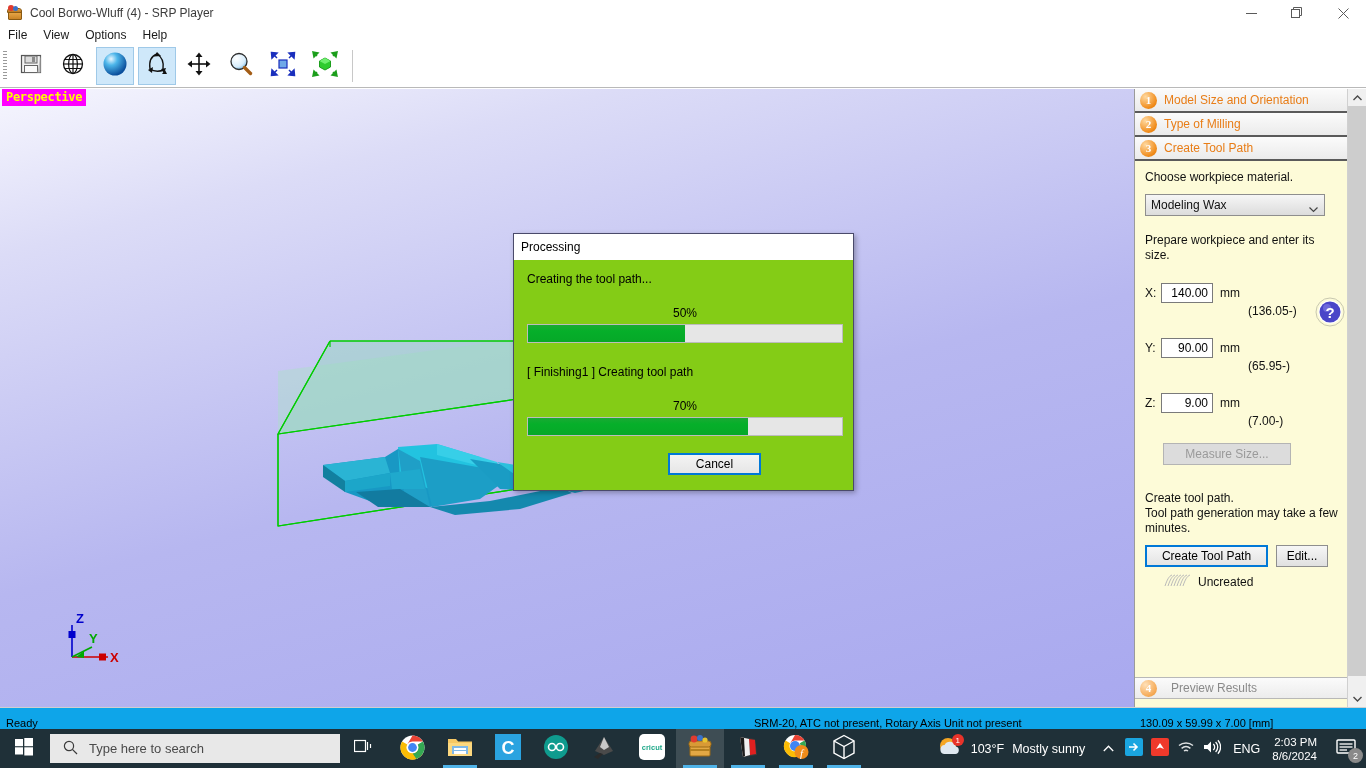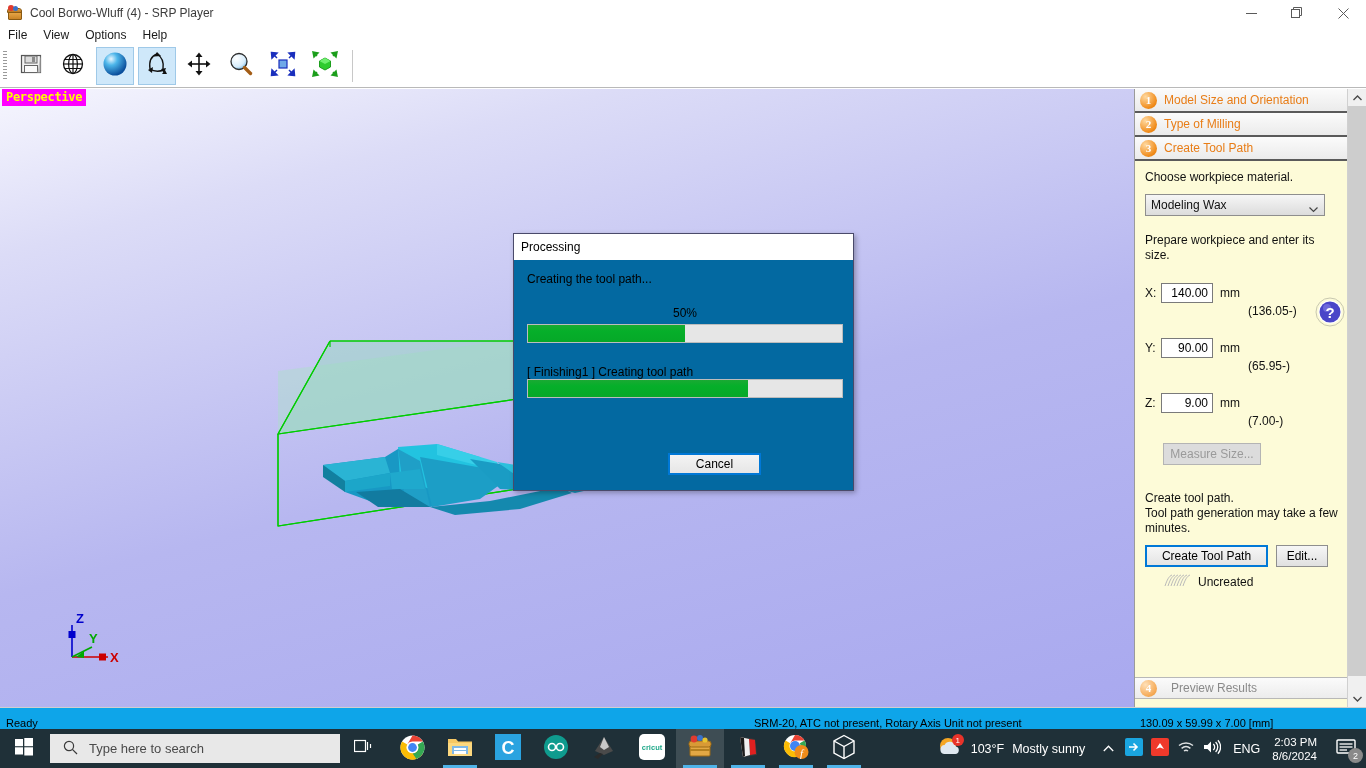--- a/index.html
+++ b/index.html
@@ -92,21 +92,21 @@
     background: #ff00ff; color: #ffff00;
     font-family: "DejaVu Sans Mono", monospace;
     font-size: 12px; font-weight: bold;
     padding: 1px 4px 2px 4px; letter-spacing: -0.3px;
   }
   .axis-gizmo { position: absolute; left: 60px; top: 618px; width: 70px; height: 60px; }
 
   
   .dialog {
     position: absolute; left: 513px; top: 233px; width: 341px; height: 258px;
-    background: #0369a1;
+    background: #84cc16;
     border: 1px solid #4a4a6a;
     box-shadow: 2px 2px 5px rgba(0,0,0,0.28);
   }
   .dialog-title {
     height: 26px; background: #ffffff;
     display: flex; align-items: center; padding-left: 7px;
     font-size: 12px; color: #000;
   }
   .dialog-body { padding: 10px 13px 0 13px; position: relative; height: 231px; }
   .dlg-label { font-size: 12px; color: #000; margin-top: 2px; }
@@ -167,21 +167,21 @@
   .size-axis { width: 16px; font-size: 12px; color: #111; }
   .num-input {
     width: 52px; height: 20px; background: #fff; border: 1px solid #7a7a7a;
     text-align: center; padding-right: 4px; font-size: 12px; color: #000;
     display: flex; align-items: center; justify-content: flex-end;
   }
   .unit { font-size: 12px; color: #111; margin-left: 7px; }
   .paren { font-size: 12px; color: #111; margin-left: 8px; margin-top: 36px; }
   .measure-btn {
     margin-top: 15px; margin-left: 18px;
-    width: 98px; height: 22px;
+    width: 128px; height: 22px;
     background: #dcdcdc; border: 1px solid #b4b4b4;
     display: flex; align-items: center; justify-content: center;
     font-size: 12px; color: #9a9a9a;
   }
   .btn-row { display: flex; margin-top: 9px; align-items: center; }
   .ctp-btn {
     width: 123px; height: 22px; background: linear-gradient(#f6f6f6, #e4e4e4);
     border: 2px solid #0078d7;
     display: flex; align-items: center; justify-content: center;
     font-size: 12px; color: #000;
@@ -497,20 +497,21 @@
       <span>Processing</span>
     </div>
     <div class="dialog-body">
       <div class="dlg-label">Creating the tool path...</div>
       <div class="pct">50%</div>
       <div class="pbar">
         <div class="pbar-fill" id="bar1" style="width: 50%;"></div>
       </div>
 
       <div class="dlg-label" style="margin-top:22px;">[ Finishing1 ] Creating tool path</div>
+      <div class="pct">70%</div>
       <div class="pbar">
         <div class="pbar-fill" id="bar2" style="width: 70%;"></div>
       </div>
 
       <div class="cancel-btn">Cancel</div>
     </div>
   </div>
 
   <div class="rpanel">
     <div class="rp-inner">

